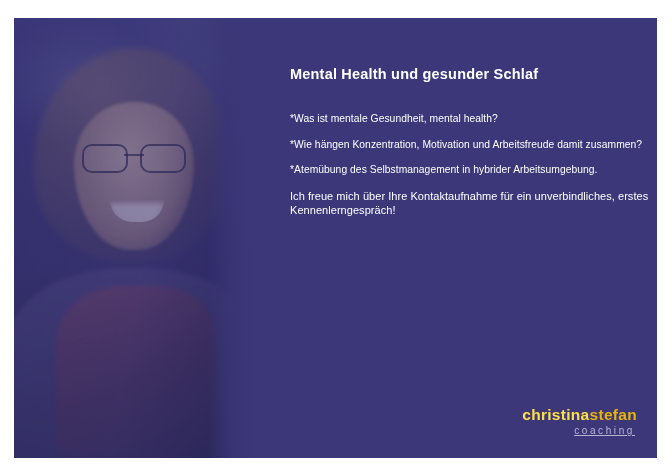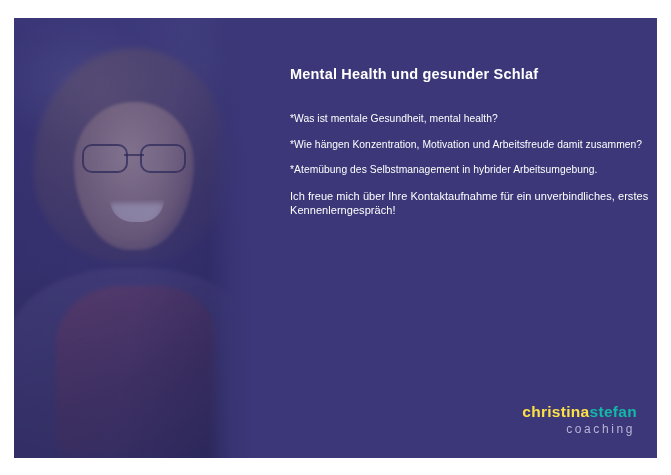--- a/index.html
+++ b/index.html
@@ -197,27 +197,28 @@
     text-align: right;
     color: #d8d5ea;
   }
   .logo-name {
     font-size: 15.5px;
     letter-spacing: 0.3px;
     line-height: 17px;
     white-space: nowrap;
   }
   .logo-name .light { font-weight: 700; color: #fde047; }
-  .logo-name .bold { font-weight: bold; color: #14b8a6; }
+  .logo-name .bold { font-weight: bold; color: #eab308; }
   .logo-sub {
-    font-size: 12px;
+    font-size: 10px;
     letter-spacing: 2.6px;
     color: #b9b5d6;
     margin-top: 2px;
     margin-right: 2px;
+    text-decoration: underline;
   }
 </style>
 </head>
 <body>
 
 <div id="slide">
   <div class="canvas">
 
     <div class="photo">
       <div class="photo-bg"></div>

